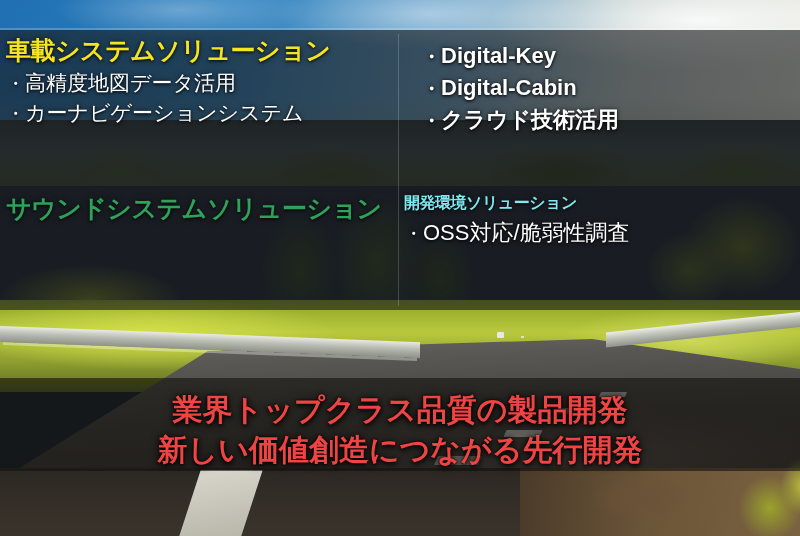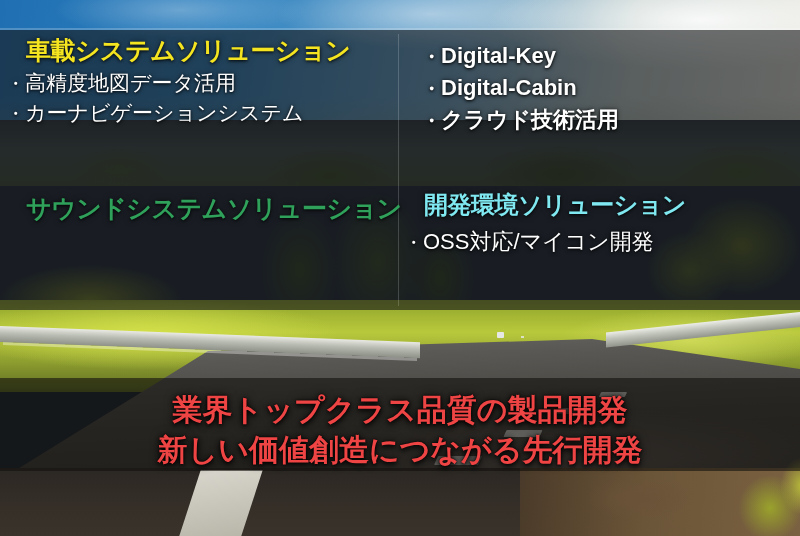--- a/index.html
+++ b/index.html
@@ -146,23 +146,22 @@
   .quad-bl { left: 6px;   top: 194px; width: 392px; }
   .quad-br { left: 404px; top: 194px; width: 394px; }
 
   .q-heading {
     font-weight: bold;
     font-size: 25px;
     line-height: 1.12;
     letter-spacing: -0.5px;
     white-space: nowrap;
     text-shadow: 0 1px 3px rgba(0,0,0,.85), 0 0 6px rgba(0,0,0,.55);
-    margin-left: 20px;
-  }
-  .quad-br .q-heading { font-size: 24px; font-family: Liberation Mono, monospace; }
+  }
+  .quad-br .q-heading { font-size: 16px; }
 
   .q-list { margin: 4px 0 0 0; padding: 0; list-style: none; }
   .q-item {
     color: #ffffff;
     font-size: 21px;
     line-height: 1.42;
     white-space: nowrap;
     text-shadow: 0 1px 3px rgba(0,0,0,.9), 0 0 5px rgba(0,0,0,.6);
   }
   .q-item .bullet { font-size: 19px; }
@@ -237,21 +236,21 @@
       </ul>
     </div>
 
     <div class="quad quad-bl">
       <div class="q-heading" style="color:#2fa15a">サウンドシステムソリューション</div>
     </div>
 
     <div class="quad quad-br">
       <div class="q-heading" style="color:#7fe8f0">開発環境ソリューション</div>
       <ul class="q-list">
-        <li class="q-item"><span class="bullet">・</span><span>OSS対応/マイコン開発</span></li>
+        <li class="q-item"><span class="bullet">・</span><span>OSS対応/脆弱性調査</span></li>
       </ul>
     </div>
 
     <div class="banner">
       <div class="banner-line">業界トップクラス品質の製品開発</div>
       <div class="banner-line">新しい価値創造につながる先行開発</div>
     </div>
 
   </div>
 </div>

